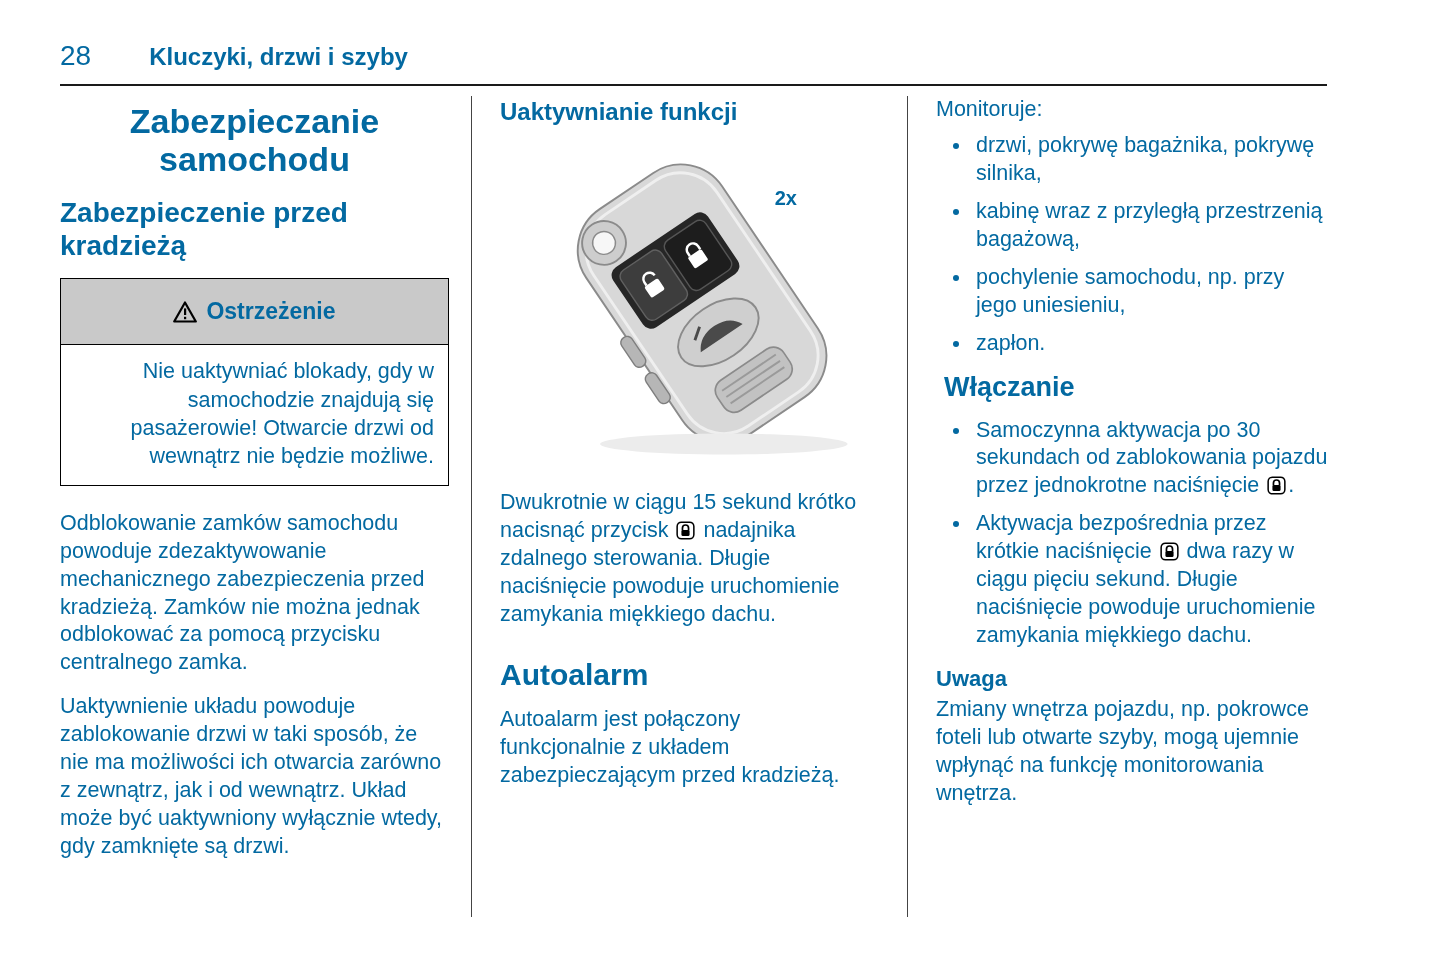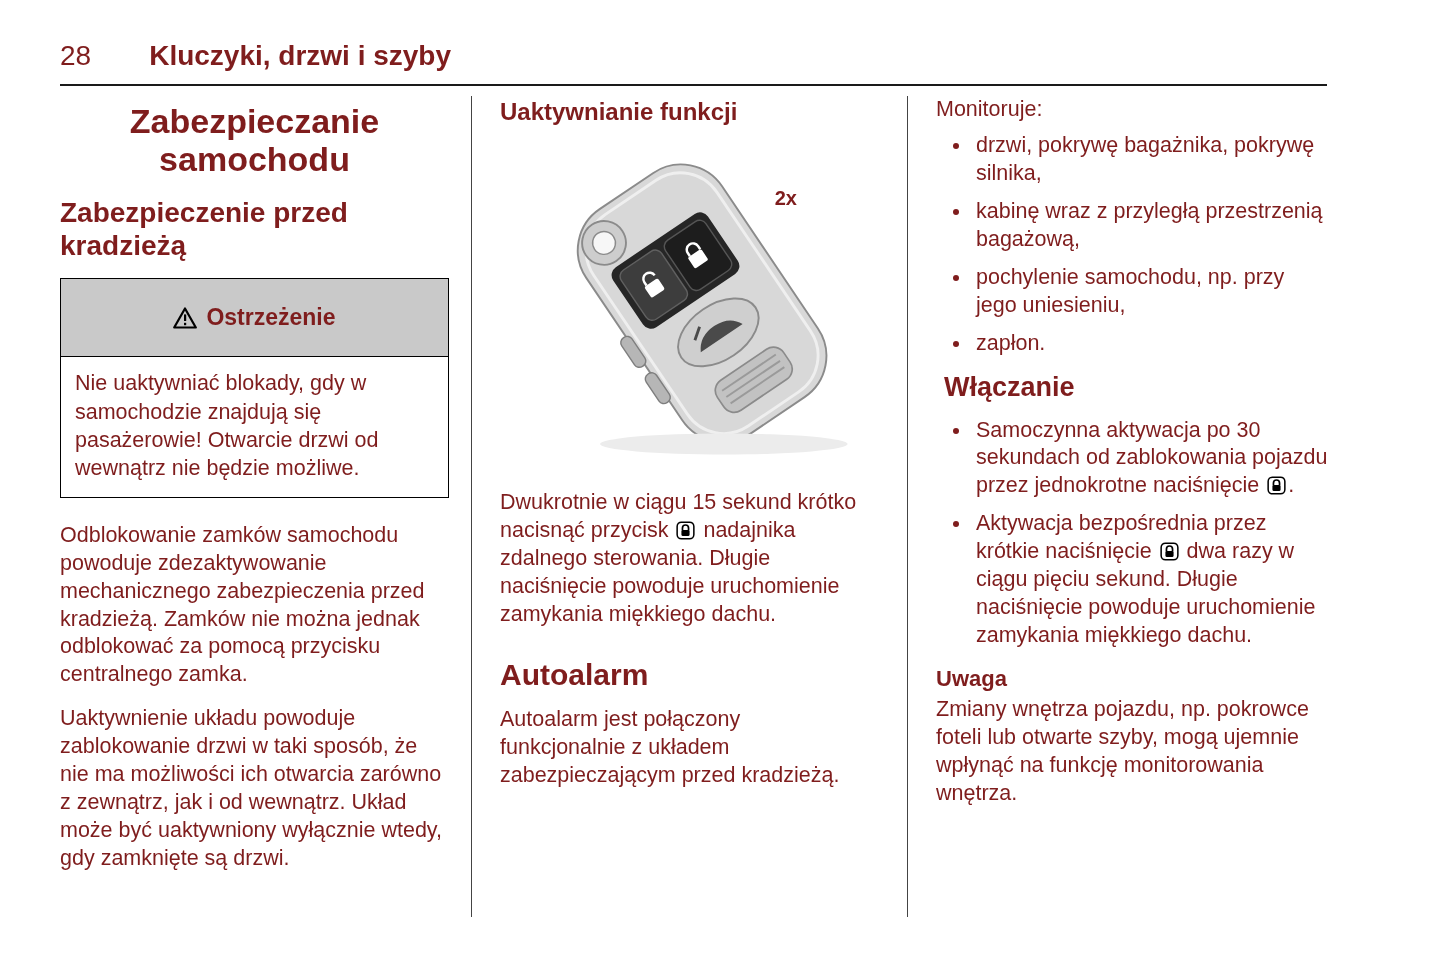--- a/index.html
+++ b/index.html
@@ -1,24 +1,24 @@
 <!DOCTYPE html>
 <html><head>
 <meta charset="utf-8">
 <style>
   html,body{margin:0;padding:0;background:#fff;}
-  .page{position:relative;width:1445px;height:965px;background:#fff;color:#7f1d1d;
+  .page{position:relative;width:1445px;height:965px;background:#fff;color:#0369a1;
         font-family:"Liberation Sans",sans-serif;overflow:hidden;}
 
   
   .header{position:absolute;top:40px;left:60px;right:118px;
           display:flex;align-items:baseline;gap:58px;
           border-bottom:2px solid #1a1a1a;padding-bottom:12px;}
   .page-number{font-size:28px;}
-  .chapter-title{font-size:28px;font-weight:bold;}
+  .chapter-title{font-size:24px;font-weight:bold;}
 
   
   .content{position:absolute;top:96px;left:60px;right:55px;bottom:48px;display:flex;}
   .col{box-sizing:border-box;}
   .col1{width:412px;padding-right:22px;border-right:1.5px solid #444;}
   .col2{width:436px;padding-left:28px;padding-right:36px;border-right:1.5px solid #444;}
   .col3{flex:1;padding-left:28px;padding-right:60px;}
 
   h1{font-size:34px;font-weight:bold;line-height:1.12;margin:6px 0 18px;text-align:center;}
   h2{font-size:28px;font-weight:bold;line-height:1.18;margin:4px 0 16px;}
@@ -27,22 +27,22 @@
   .h-wlaczanie{font-size:27px;font-weight:bold;margin:14px 8px 14px;}
   .h-uwaga{font-size:22px;font-weight:bold;margin:16px 0 4px;}
 
   p{font-size:21.5px;line-height:1.3;margin:0 0 16px;}
   .lead{font-size:21.5px;line-height:1.3;margin:0 0 8px;}
 
   
   .warning-box{border:1.6px solid #000;margin:8px 0 24px;}
   .warning-head{background:#c9c9c9;border-bottom:1.6px solid #000;
                 display:flex;align-items:center;justify-content:center;gap:9px;
-                padding:25px 6px;font-size:23px;font-weight:bold;}
-  .warning-body{padding:12px 14px 14px;font-size:21.5px;line-height:1.32;}
+                padding:19px 6px;font-size:23px;font-weight:bold;}
+  .warning-body{padding:12px 14px 14px;font-size:21.5px;line-height:1.32;text-align:right;}
   .tri-icon svg{display:block;}
 
   
   ul.bullets{margin:0 0 10px;padding-left:36px;list-style:disc;}
   ul.bullets li{font-size:21.5px;line-height:1.3;margin-bottom:10px;padding-left:4px;}
 
   
   .ibtn{display:inline-block;vertical-align:-3px;line-height:0;margin:0 2px;}
   .ibtn svg{display:block;}
 

